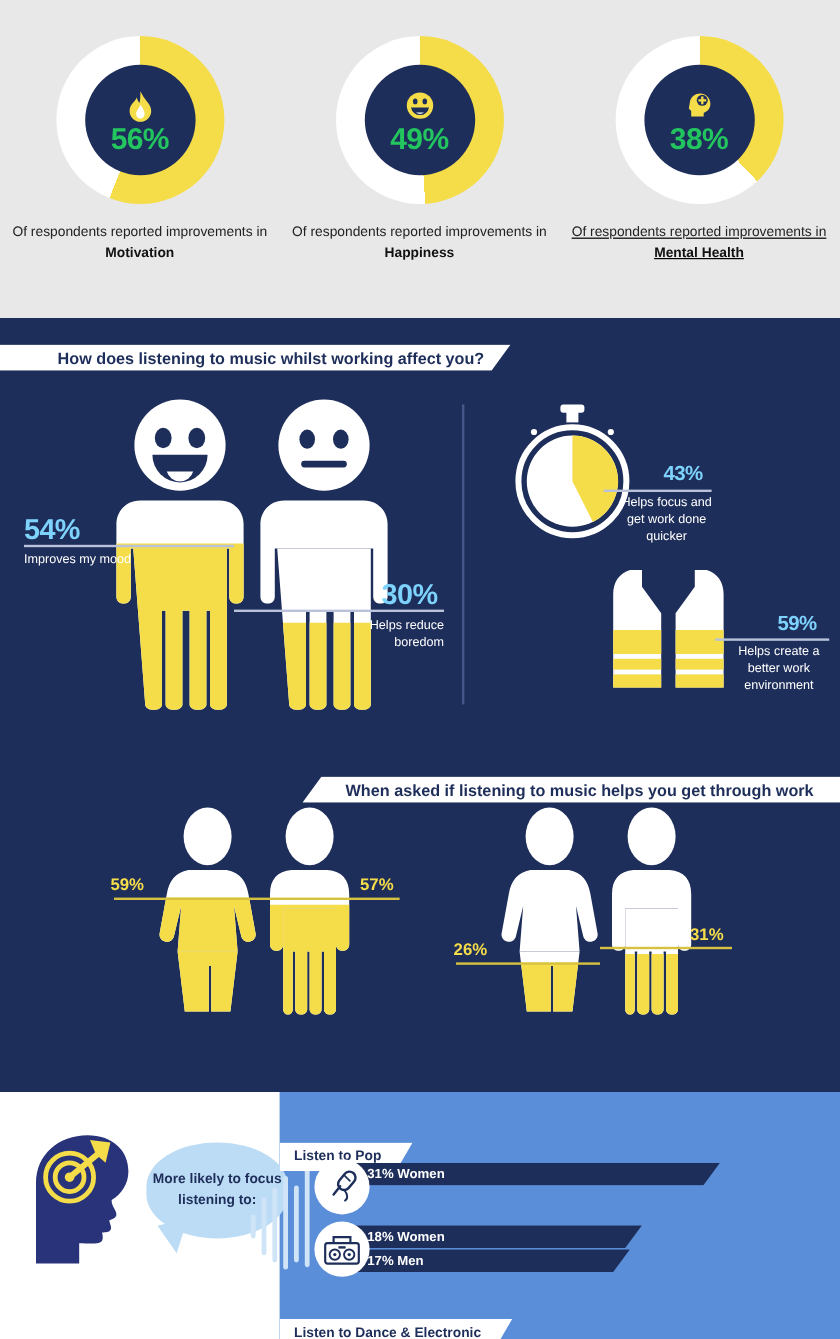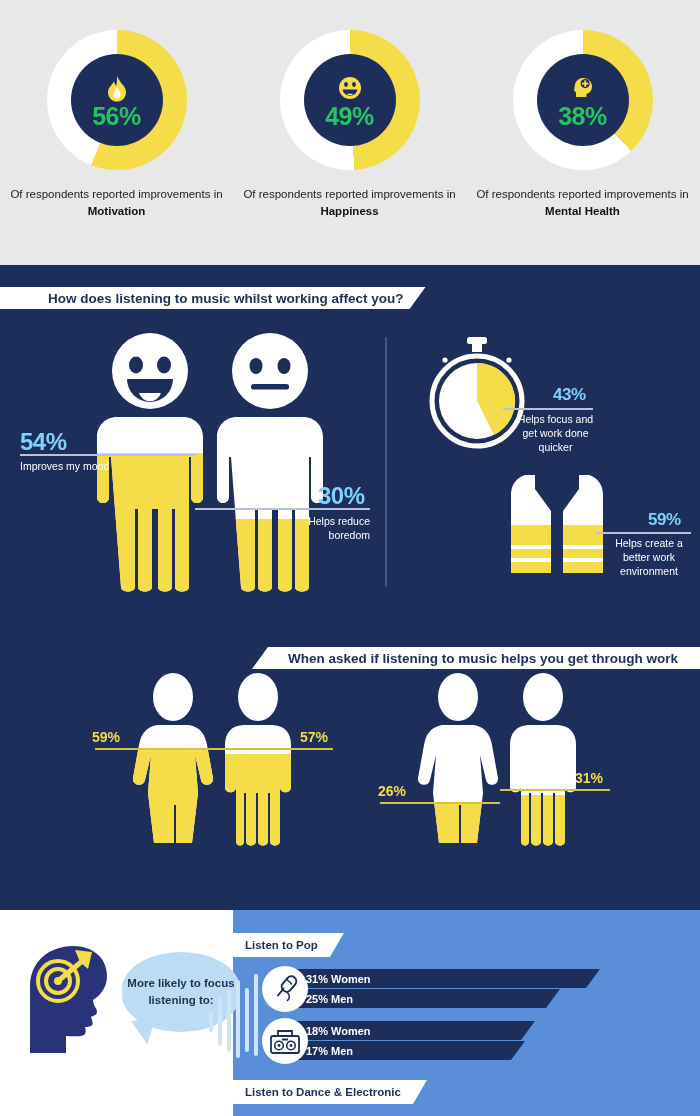--- a/index.html
+++ b/index.html
@@ -60,21 +60,21 @@
   .ystat-num{position:absolute;color:#f5dd4a;font-size:14px;font-weight:bold;}
   .ystat-rule{position:absolute;height:2px;background:#d7c23f;}
   .cap-small{position:absolute;color:#ffffff;font-size:10.5px;text-align:center;}
 
   
   .sec-bottom{position:absolute;left:0;top:910px;width:700px;height:206px;background:#ffffff;}
   .panel-blue{position:absolute;left:233px;top:0;width:467px;height:206px;background:#5b8ed9;}
 
   .tag{
     position:absolute;background:#ffffff;height:24px;display:flex;align-items:center;
-    padding-left:12px;padding-right:26px;
+    padding-left:12px;padding-right:26px;margin-top:19px;
   }
   .tag span{color:#1e2e5a;font-size:11.5px;font-weight:bold;white-space:nowrap;}
 
   .bar{position:absolute;height:19px;background:#1e2e5a;display:flex;align-items:center;}
   .bar span{color:#ffffff;font-size:11px;font-weight:bold;padding-left:16px;white-space:nowrap;}
 
   .ico-circle{
     position:absolute;width:46px;height:46px;border-radius:50%;background:#ffffff;
     display:flex;align-items:center;justify-content:center;
   }
@@ -130,21 +130,21 @@
             </svg>
           </span>
           <span class="hub-pct">49%</span>
         </div>
       </div>
       <div class="donut-cap">
         <span>Of respondents reported improvements in </span><b>Happiness</b>
       </div>
     </div>
 
-    <div class="donut-col" style="left:466px;">
+    <div class="donut-col" style="left:466px;text-decoration:underline;">
       <div class="donut-wrap">
         <div class="donut-ring" style="background:conic-gradient(#f5dd4a 0deg 136.8deg,#ffffff 136.8deg 360deg);"></div>
         <div class="donut-hub">
           <span class="hub-ico">
             <svg width="24" height="24" viewBox="0 0 24 24">
               <path d="M5 21V16.5L3 14.4 4 8.6C4.8 4.6 8.4 2 12.5 2 17.2 2 21 5.8 21 10.5c0 4-2.6 6.6-5.6 7.6V21Z" fill="#f5dd4a"></path>
               <circle cx="14.2" cy="7.6" r="4.6" fill="#1e2e5a"></circle>
               <rect x="13.3" y="4.4" width="1.9" height="6.5" fill="#f5dd4a"></rect>
               <rect x="11" y="6.7" width="6.5" height="1.9" fill="#f5dd4a"></rect>
             </svg>
@@ -361,23 +361,20 @@
     <div class="tag" style="left:233px;top:23px;clip-path:polygon(0 0,100% 0,calc(100% - 14px) 100%,0 100%);">
       <span>Listen to Pop</span>
     </div>
     <div class="tag" style="left:233px;top:170px;clip-path:polygon(0 0,100% 0,calc(100% - 14px) 100%,0 100%);">
       <span>Listen to Dance &amp; Electronic</span>
     </div>
 
     <div class="bar" style="left:290px;top:59px;width:310px;clip-path:polygon(0 0,100% 0,calc(100% - 14px) 100%,0 100%);">
       <span>31% Women</span>
     </div>
-    <div class="bar" style="left:290px;top:79px;width:270px;clip-path:polygon(0 0,100% 0,calc(100% - 14px) 100%,0 100%);">
-      <span>25% Men</span>
-    </div>
     <div class="ico-circle" style="left:262px;top:56px;">
       <svg width="30" height="30" viewBox="0 0 30 30">
         <rect x="14" y="1.5" width="10" height="17" rx="5" transform="rotate(40 19 10)" fill="none" stroke="#1e2e5a" stroke-width="2"></rect>
         <path d="M13.5 14.5 L8 21.5" stroke="#1e2e5a" stroke-width="2" stroke-linecap="round"></path>
         <path d="M17 18 c3 3 3 7 0.5 8.5" fill="none" stroke="#1e2e5a" stroke-width="1.6" stroke-linecap="round"></path>
         <path d="M16.5 5 L22 10.5" stroke="#1e2e5a" stroke-width="1.4"></path>
       </svg>
     </div>
 
     <div class="bar" style="left:290px;top:111px;width:245px;clip-path:polygon(0 0,100% 0,calc(100% - 14px) 100%,0 100%);">

